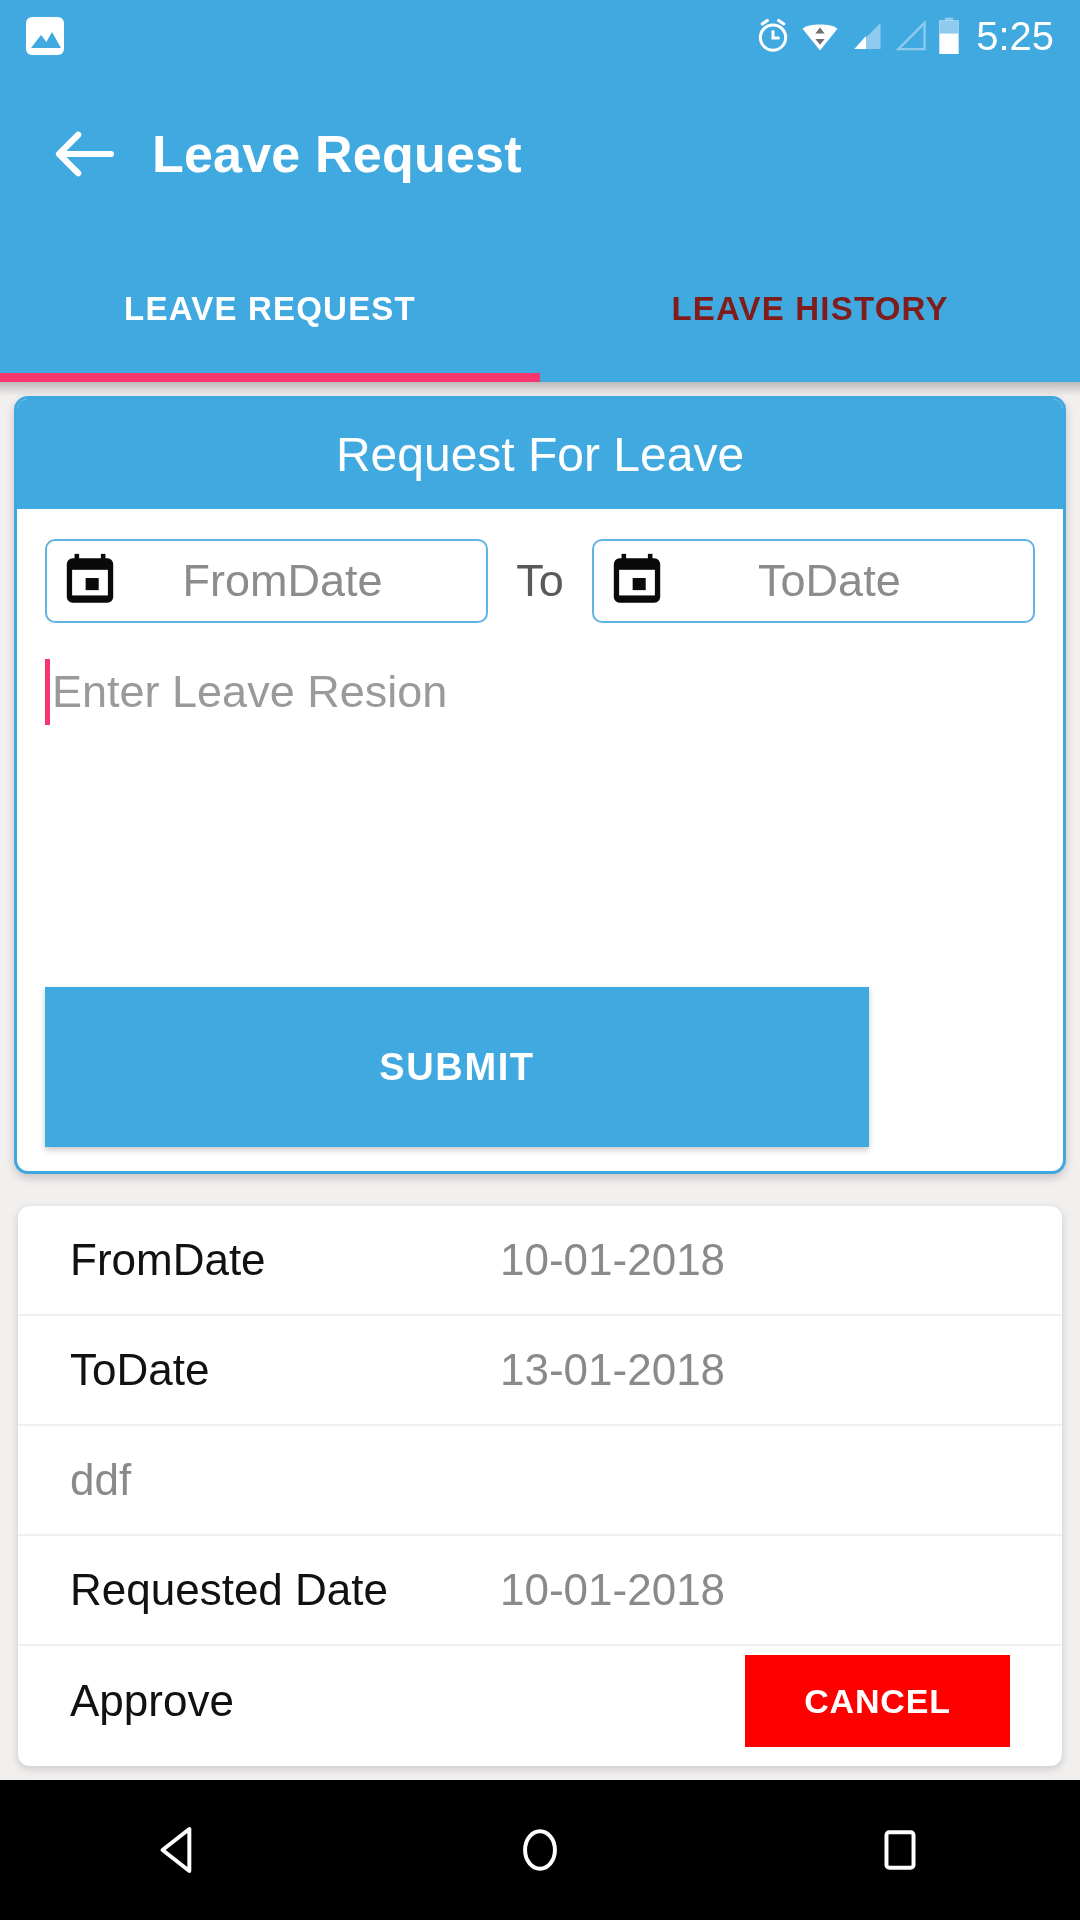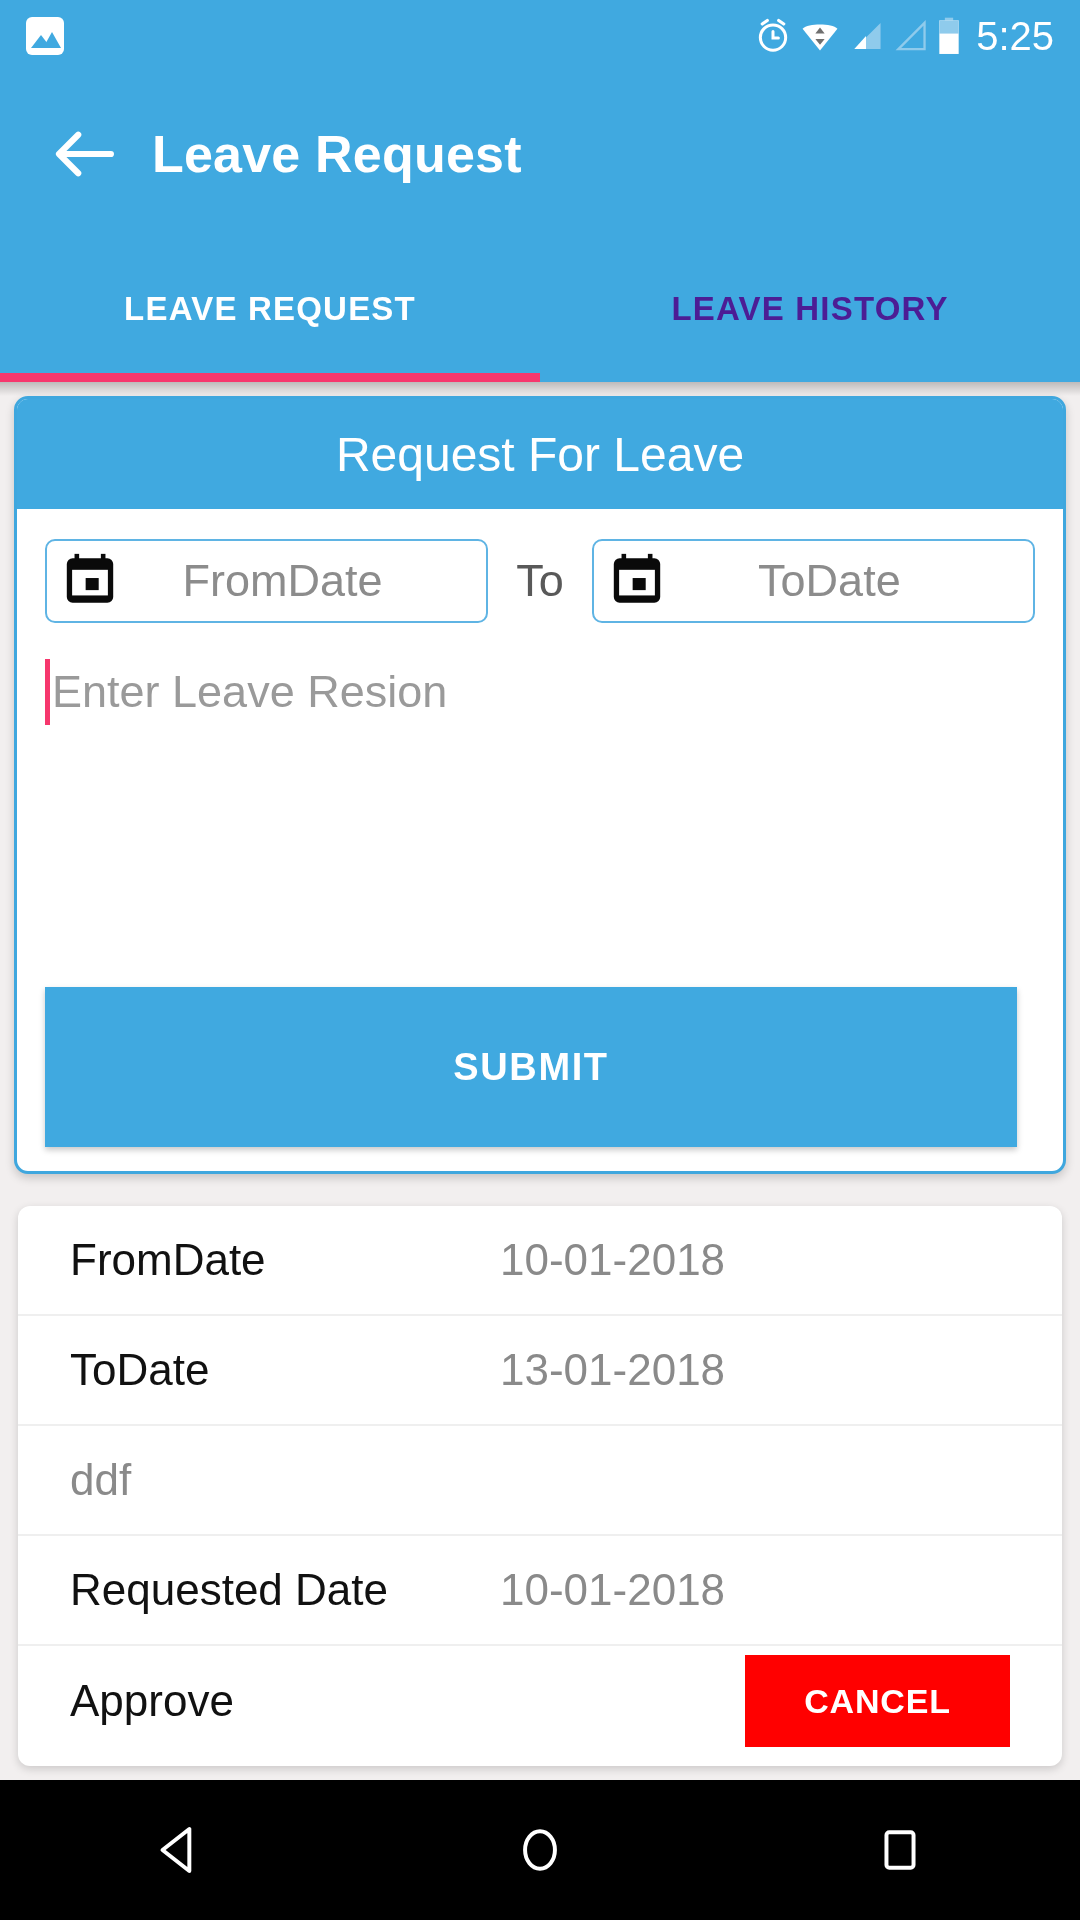--- a/index.html
+++ b/index.html
@@ -58,21 +58,21 @@
   
   .tabbar {
     position:absolute; top:236px; left:0; width:1080px; height:146px;
     background:#40A9E0; display:flex;
   }
   .tab {
     flex:1; display:flex; align-items:center; justify-content:center;
     font-size:33px; font-weight:700; letter-spacing:1.2px; cursor:pointer;
     position:relative; color:#ffffff;
   }
-  .tab.inactive { color:#4c1d95;text-align:center; }
+  .tab.inactive { color:#7f1d1d;text-align:center; }
   .tab-indicator {
     position:absolute; bottom:0; left:0; width:540px; height:9px;
     background:#F6376D;
   }
   .tab-shadow {
     position:absolute; top:382px; left:0; width:1080px; height:14px;
     background:linear-gradient(to bottom, rgba(0,0,0,0.22), rgba(0,0,0,0));
     pointer-events:none;
   }
 
@@ -104,21 +104,21 @@
 
   .reason-wrap {
     margin-top:36px; display:flex; align-items:flex-start; height:70px;
   }
   .caret { width:5px; height:66px; background:#F6376D; flex:none; }
   .reason-placeholder {
     color:#9A9A9A; font-size:45px; line-height:66px; padding-left:2px;
   }
 
   .submit-btn {
-    position:absolute; left:28px; bottom:30px; width:972px; height:160px;
+    position:absolute; left:28px; bottom:30px; width:824px; height:160px;
     background:#40A9E0; display:flex; align-items:center; justify-content:center;
     cursor:pointer; box-shadow:0 3px 6px rgba(0,0,0,0.22);
   }
   .submit-label {
     color:#ffffff; font-size:38px; font-weight:700; letter-spacing:1.6px;
   }
 
   
   .detail-card {
     position:absolute; top:1206px; left:18px; width:1044px; height:560px;

